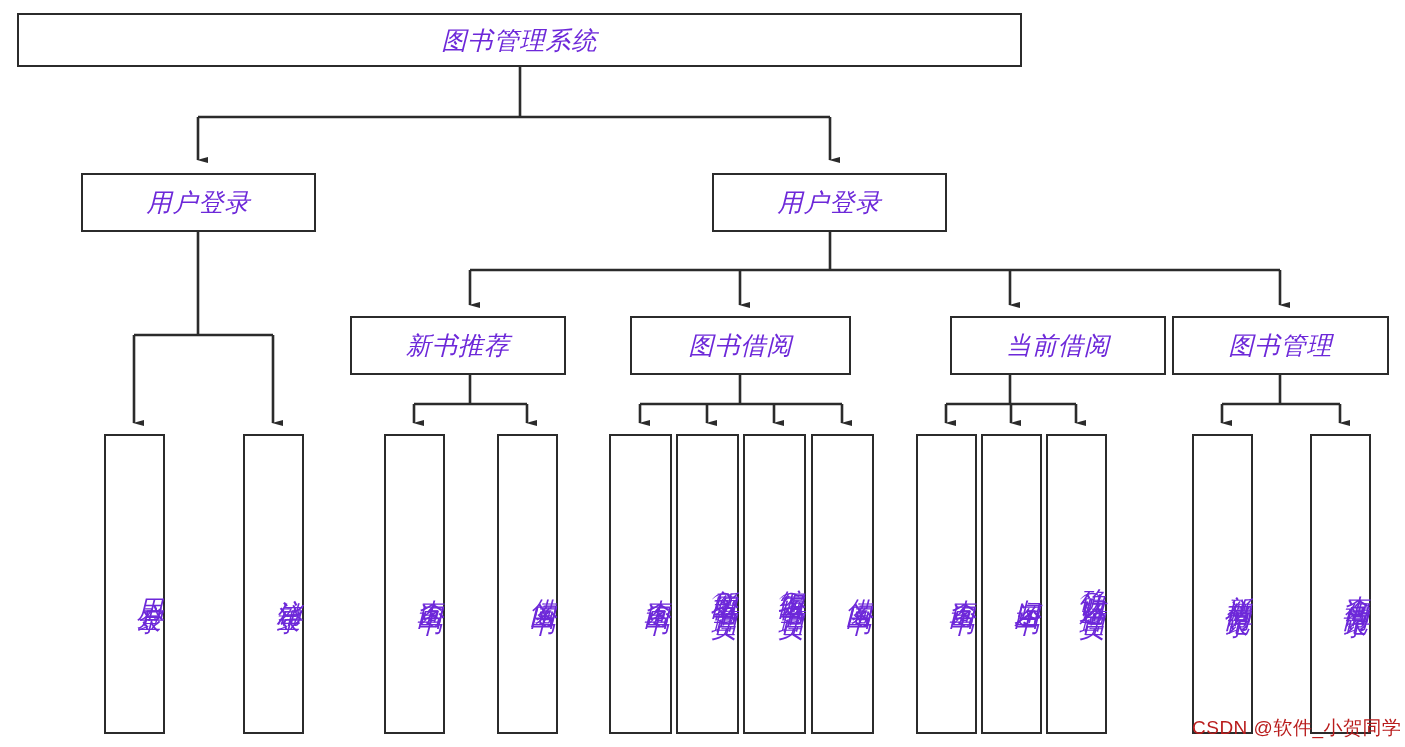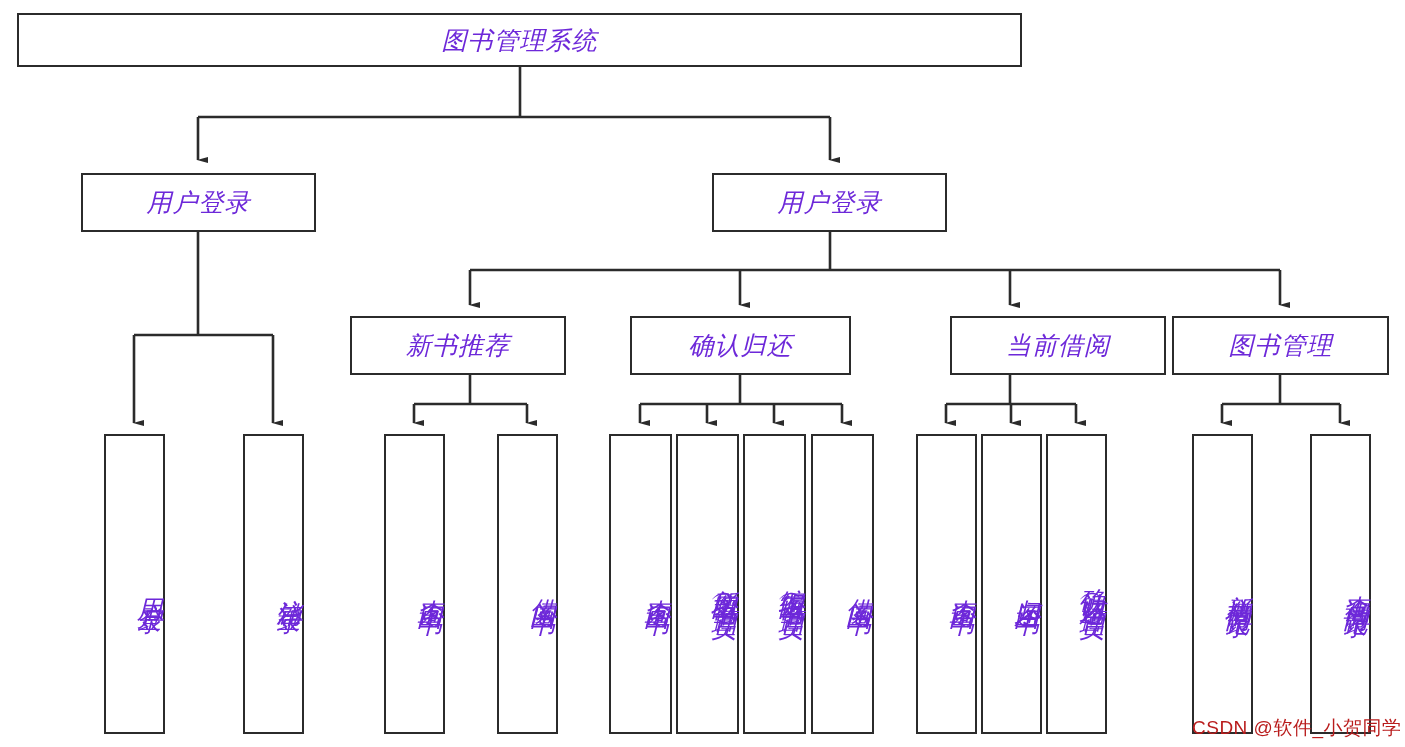--- a/index.html
+++ b/index.html
@@ -82,21 +82,21 @@
     <span>用户登录</span>
   </div>
   <div class="node h" style="left:712px;top:173px;width:235px;height:59px;">
     <span>用户登录</span>
   </div>
 
   <div class="node h" style="left:350px;top:316px;width:216px;height:59px;">
     <span>新书推荐</span>
   </div>
   <div class="node h" style="left:630px;top:316px;width:221px;height:59px;">
-    <span>确认归还</span>
+    <span>图书借阅</span>
   </div>
   <div class="node h" style="left:903px;top:316px;width:216px;height:59px;margin-left:47px;">
     <span>当前借阅</span>
   </div>
   <div class="node h" style="left:1172px;top:316px;width:217px;height:59px;">
     <span>图书管理</span>
   </div>
 
   <div class="node v" style="left:104px;top:434px;width:61px;height:300px;">
     <span>用户登录</span>

